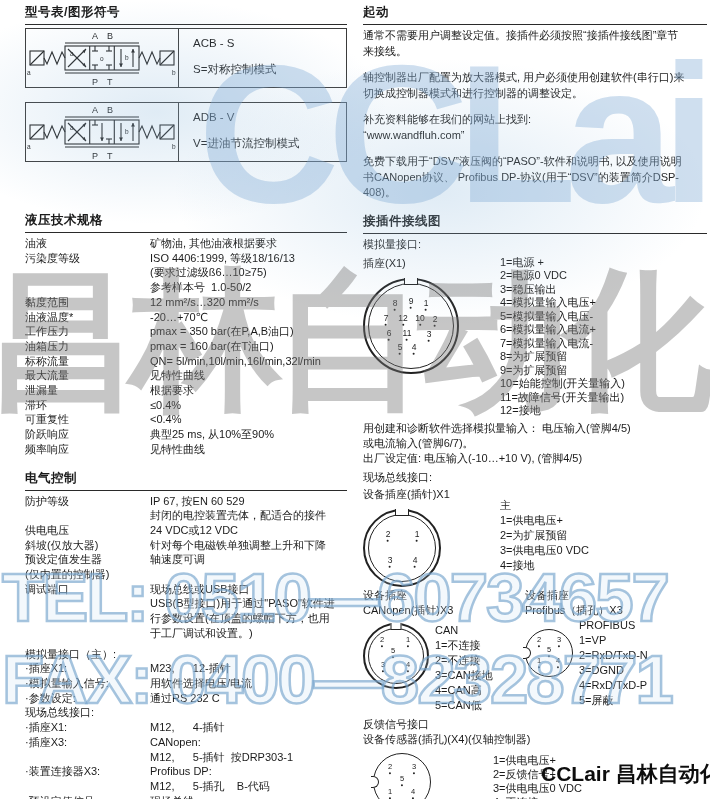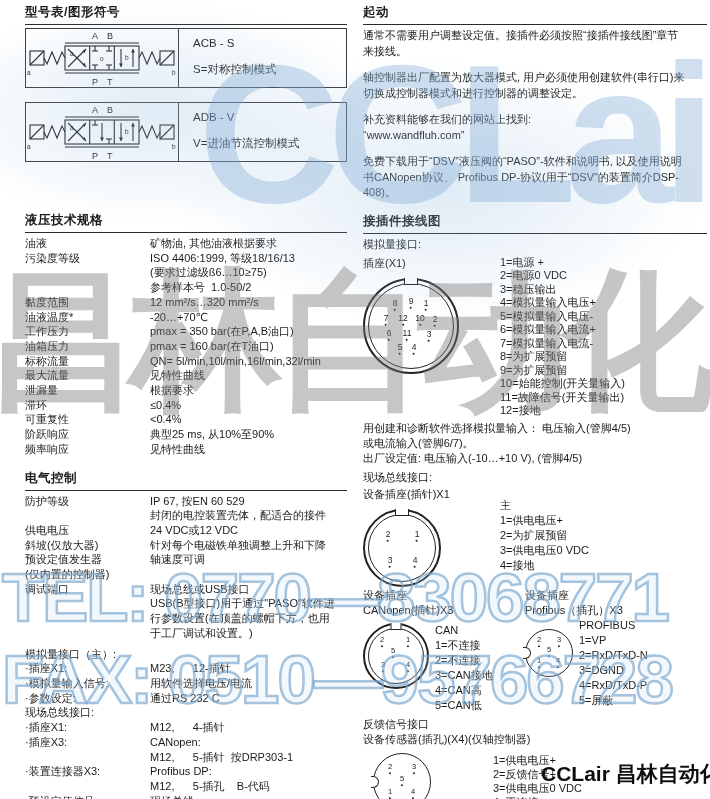--- a/index.html
+++ b/index.html
@@ -465,17 +465,17 @@
       </div>
     </div>
   </div>
 
   <div class="footer-brand">CCLair 昌林自动化</div>
 
   <div class="wm">
     <div class="wm-bg"></div>
     <div class="wm-logo">CCLair</div>
     <div class="wm-cn">昌林自动化</div>
-    <div class="wm-line wm-tel">TEL: 0770—83068771</div>
-    <div class="wm-line wm-fax">FAX: 0510—95766728</div>
+    <div class="wm-line wm-tel">TEL: 0510—60734657</div>
+    <div class="wm-line wm-fax">FAX: 0400—82328771</div>
   </div>
 
 </div>
 
 </body></html>

